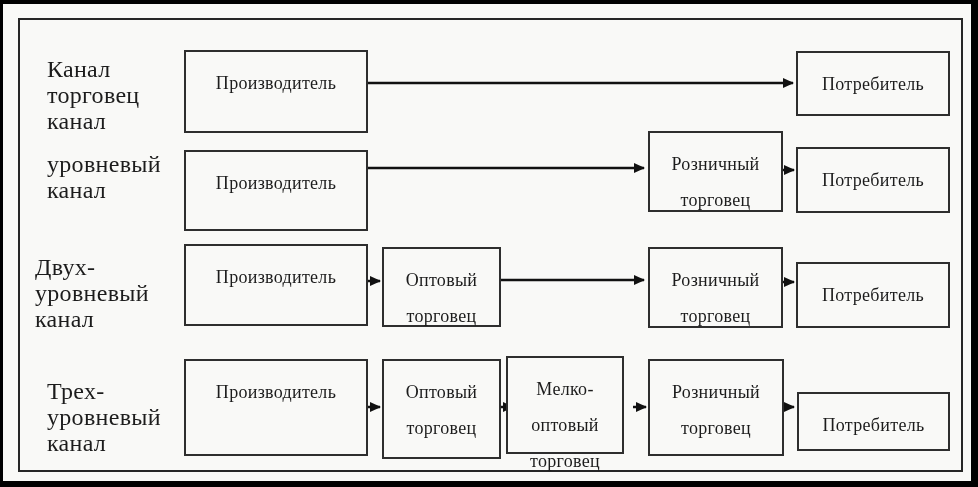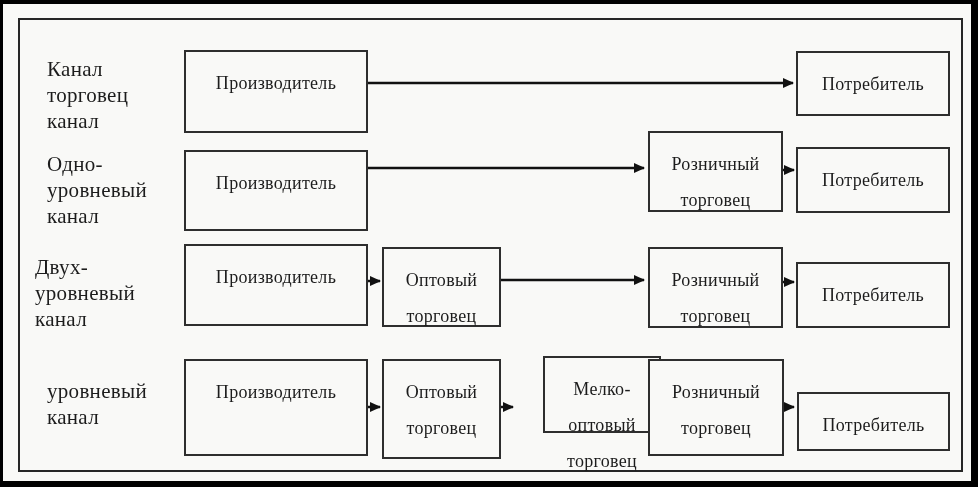--- a/index.html
+++ b/index.html
@@ -28,21 +28,21 @@
     position:absolute;
     left:15px;top:14px;
     width:945px;height:454px;
     border:2px solid #262626;
     box-sizing:border-box;
     background:transparent;
   }
   .row-label{
     position:absolute;
     color:var(--text);
-    font-size:21px;
+    font-size:24px;
     line-height:26px;
     letter-spacing:0.3px;
     white-space:nowrap;
   }
   .row-label span{display:block;}
   .node{
     position:absolute;
     border:2px solid var(--box-border);
     background:var(--bg);
     box-sizing:border-box;
@@ -93,21 +93,20 @@
     <span>канал</span>
   </div>
   <div class="node" style="left:181px;top:46px;width:184px;height:83px">
     <span class="ln">Производитель</span>
   </div>
   <div class="node" style="left:793px;top:47px;width:154px;height:65px">
     <span class="ln">Потребитель</span>
   </div>
 
   <div class="row-label" style="left:44px;top:147px">
-    <span>Одно-</span>
     <span>уровневый</span>
     <span>канал</span>
   </div>
   <div class="node" style="left:181px;top:146px;width:184px;height:81px">
     <span class="ln">Производитель</span>
   </div>
   <div class="node" style="left:645px;top:127px;width:135px;height:81px">
     <span class="ln">Розничный</span>
     <span class="ln">торговец</span>
   </div>
@@ -129,31 +128,32 @@
   </div>
   <div class="node" style="left:645px;top:243px;width:135px;height:81px">
     <span class="ln">Розничный</span>
     <span class="ln">торговец</span>
   </div>
   <div class="node" style="left:793px;top:258px;width:154px;height:66px">
     <span class="ln">Потребитель</span>
   </div>
 
   <div class="row-label" style="left:44px;top:374px">
+    <span>Трех-</span>
     <span>уровневый</span>
     <span>канал</span>
   </div>
   <div class="node" style="left:181px;top:355px;width:184px;height:97px">
     <span class="ln">Производитель</span>
   </div>
   <div class="node" style="left:379px;top:355px;width:119px;height:100px">
     <span class="ln">Оптовый</span>
     <span class="ln">торговец</span>
   </div>
-  <div class="node" style="left:540px;top:352px;width:118px;height:77px">
+  <div class="node" style="left:503px;top:352px;width:118px;height:98px">
     <span class="ln">Мелко-</span>
     <span class="ln">оптовый</span>
     <span class="ln">торговец</span>
   </div>
   <div class="node" style="left:645px;top:355px;width:136px;height:97px">
     <span class="ln">Розничный</span>
     <span class="ln">торговец</span>
   </div>
   <div class="node" style="left:794px;top:388px;width:153px;height:59px">
     <span class="ln">Потребитель</span>

